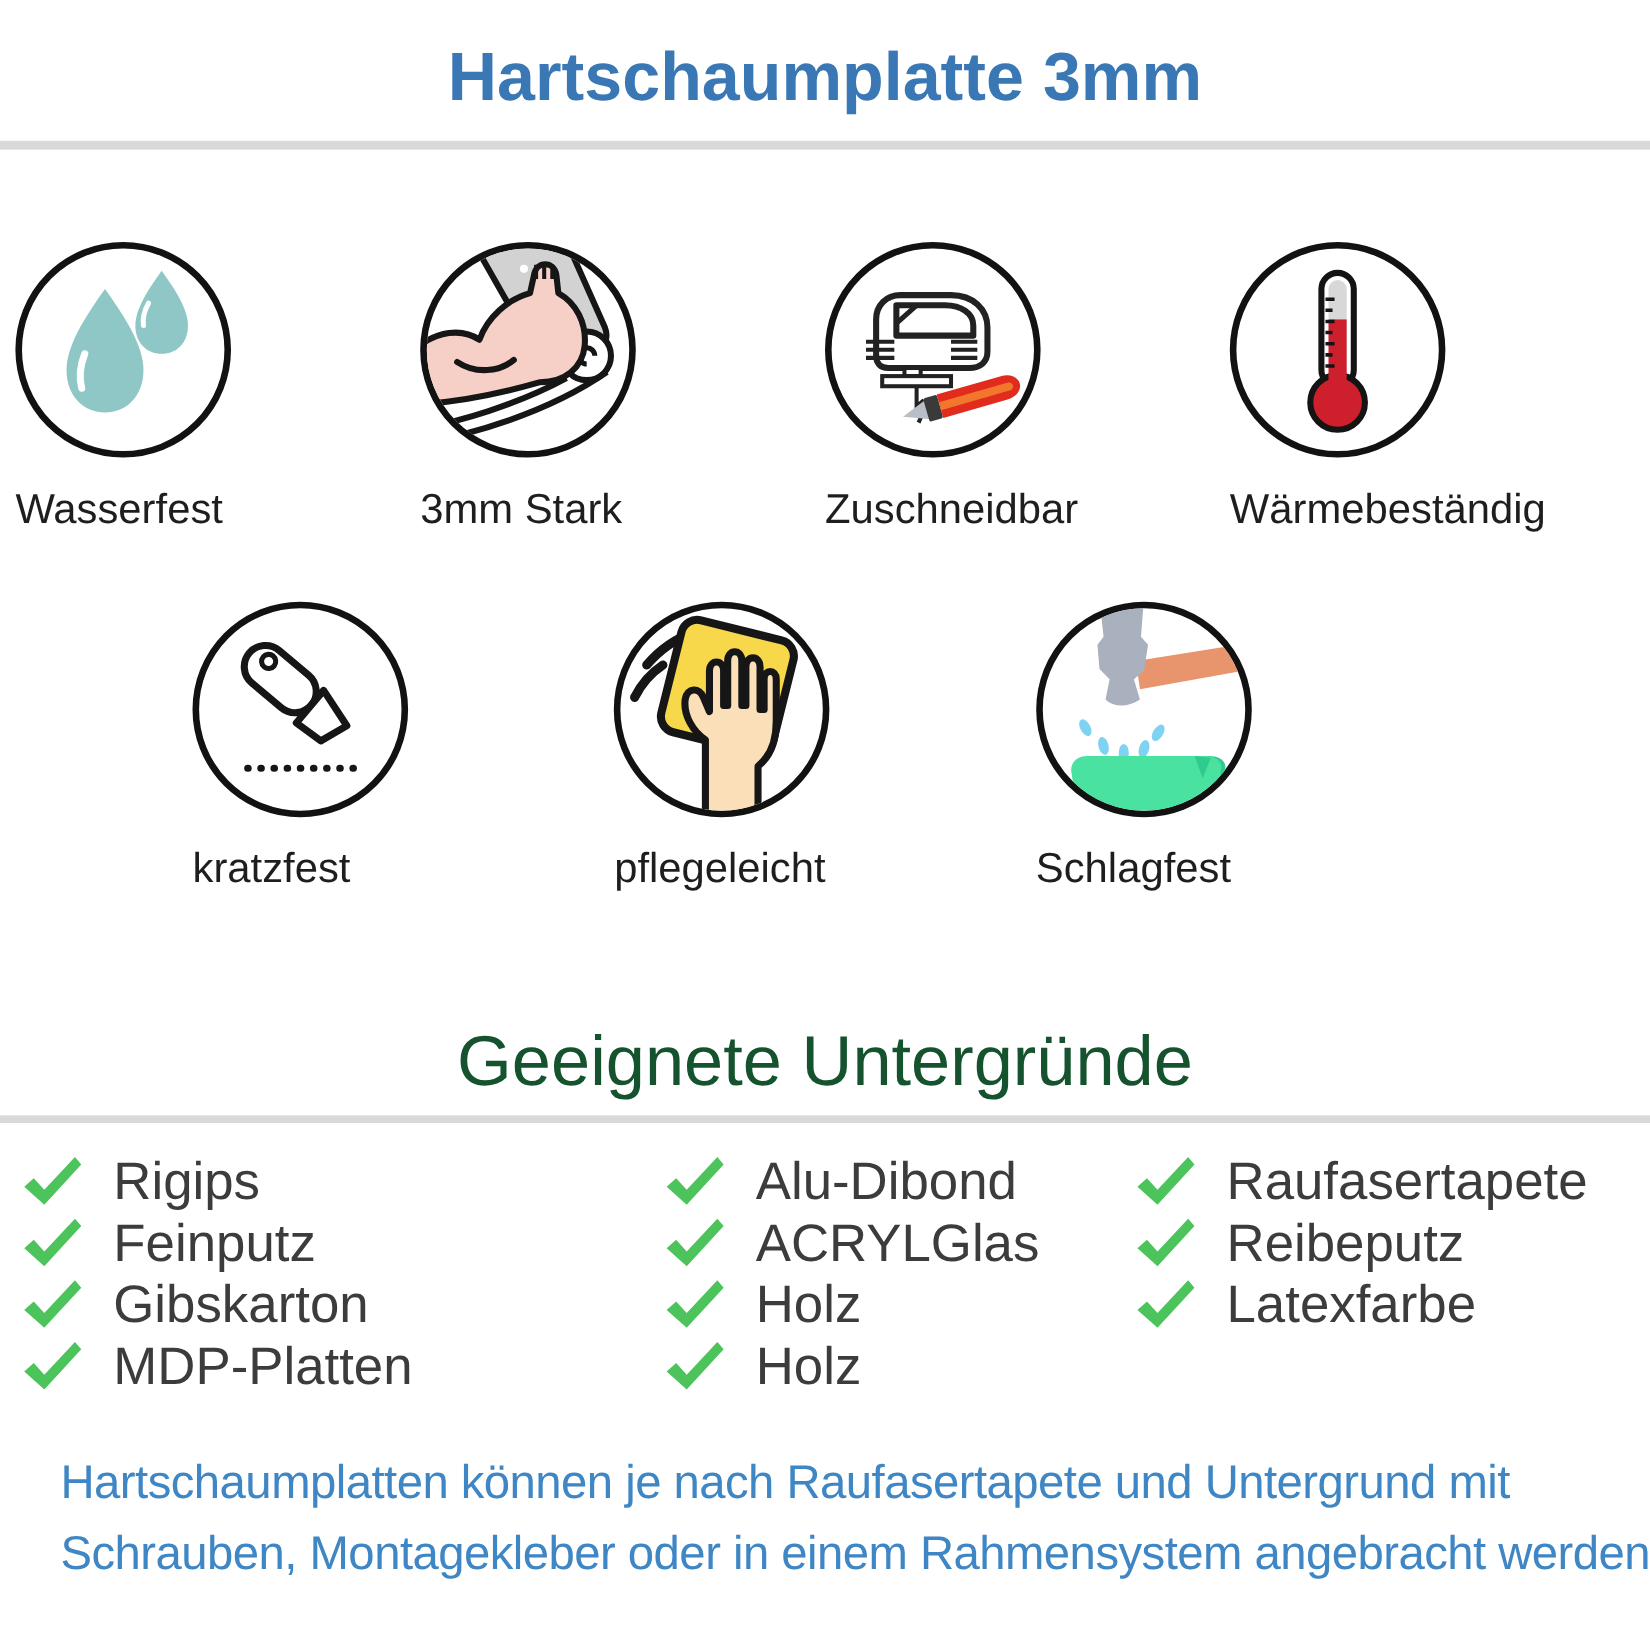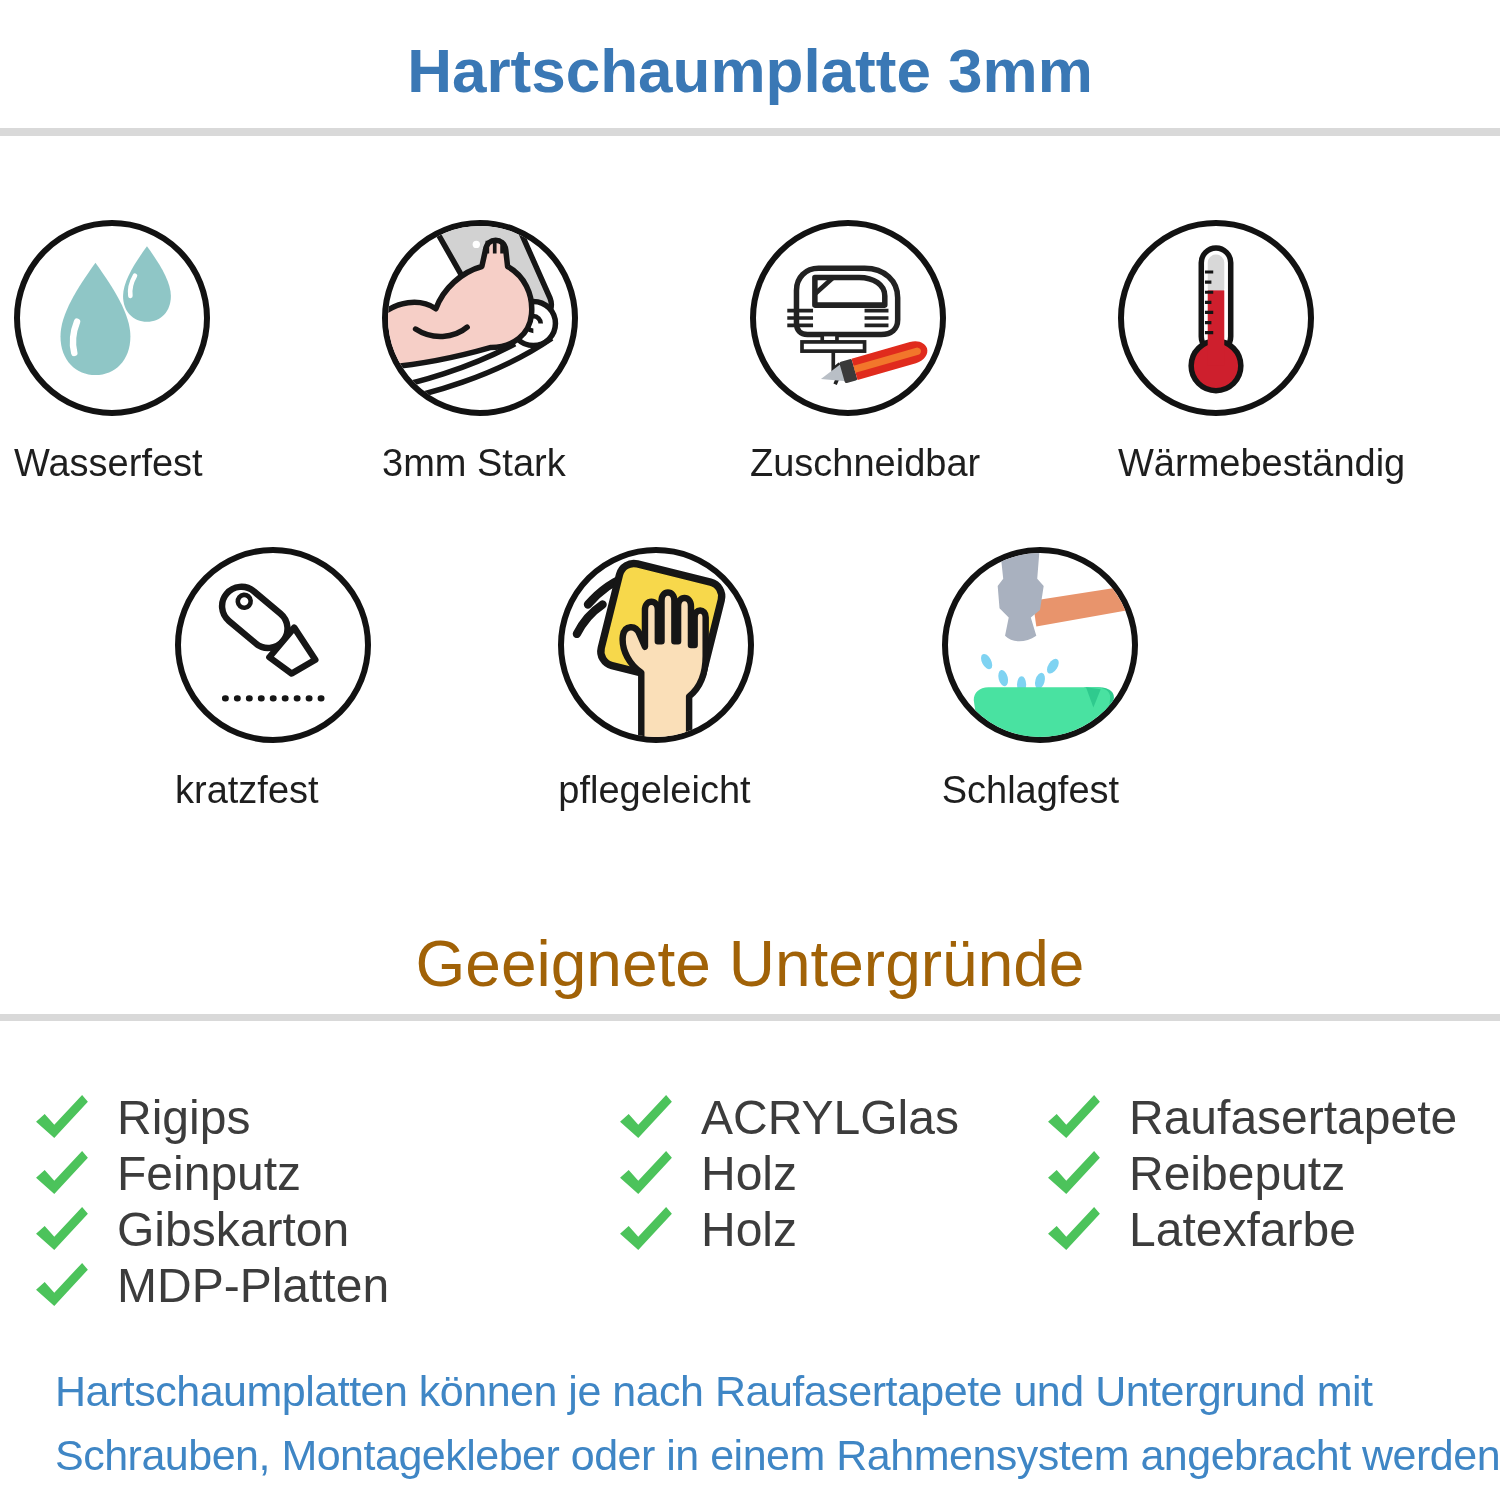--- a/index.html
+++ b/index.html
@@ -21,24 +21,24 @@
   .feature{flex:1;display:flex;flex-direction:column;}
   .icon-circle{
     width:184px;height:184px;border:6px solid #121212;border-radius:50%;
     background:#fff;overflow:hidden;display:flex;align-items:center;justify-content:center;
   }
   .icon-circle svg{width:184px;height:184px;display:block;}
   .feature-label{margin-top:26px;font-size:38px;color:#1e1e1e;white-space:nowrap;}
 
   .section-title{
     margin-top:116px;text-align:center;
-    font-size:64px;line-height:72px;font-weight:500;color:#a16207;
-  }
-
-  .substrates{display:flex;margin-top:68px;padding-left:31px;}
+    font-size:64px;line-height:72px;font-weight:500;color:#14532d;
+  }
+
+  .substrates{display:flex;margin-top:25px;padding-left:17px;}
   .sub-col{display:flex;flex-direction:column;}
   .sub-col-1{width:584px;}
   .sub-col-2{width:428px;}
   .sub-col-3{flex:1;}
   .sub-item{display:flex;align-items:center;height:56px;}
   .check{width:60px;height:48px;margin-right:26px;flex:none;}
   .sub-label{font-size:48px;color:#3c3c3c;white-space:nowrap;}
 
   .footer-note{
     margin-top:46px;padding-left:55px;
@@ -202,20 +202,26 @@
         </svg>
       <span class="sub-label">MDP-Platten</span>
     </div>
   </div>
 
   <div class="sub-col sub-col-2">
     <div class="sub-item">
       <svg class="check" viewBox="0 0 60 50">
           <polygon points="4,30 13,22 23,33 52,2 58,9 23,47" fill="#4cc35b"></polygon>
         </svg>
+      <span class="sub-label">Alu-Dibond</span>
+    </div>
+    <div class="sub-item">
+      <svg class="check" viewBox="0 0 60 50">
+          <polygon points="4,30 13,22 23,33 52,2 58,9 23,47" fill="#4cc35b"></polygon>
+        </svg>
       <span class="sub-label">ACRYLGlas</span>
     </div>
     <div class="sub-item">
       <svg class="check" viewBox="0 0 60 50">
           <polygon points="4,30 13,22 23,33 52,2 58,9 23,47" fill="#4cc35b"></polygon>
         </svg>
       <span class="sub-label">Holz</span>
     </div>
     <div class="sub-item">
       <svg class="check" viewBox="0 0 60 50">

